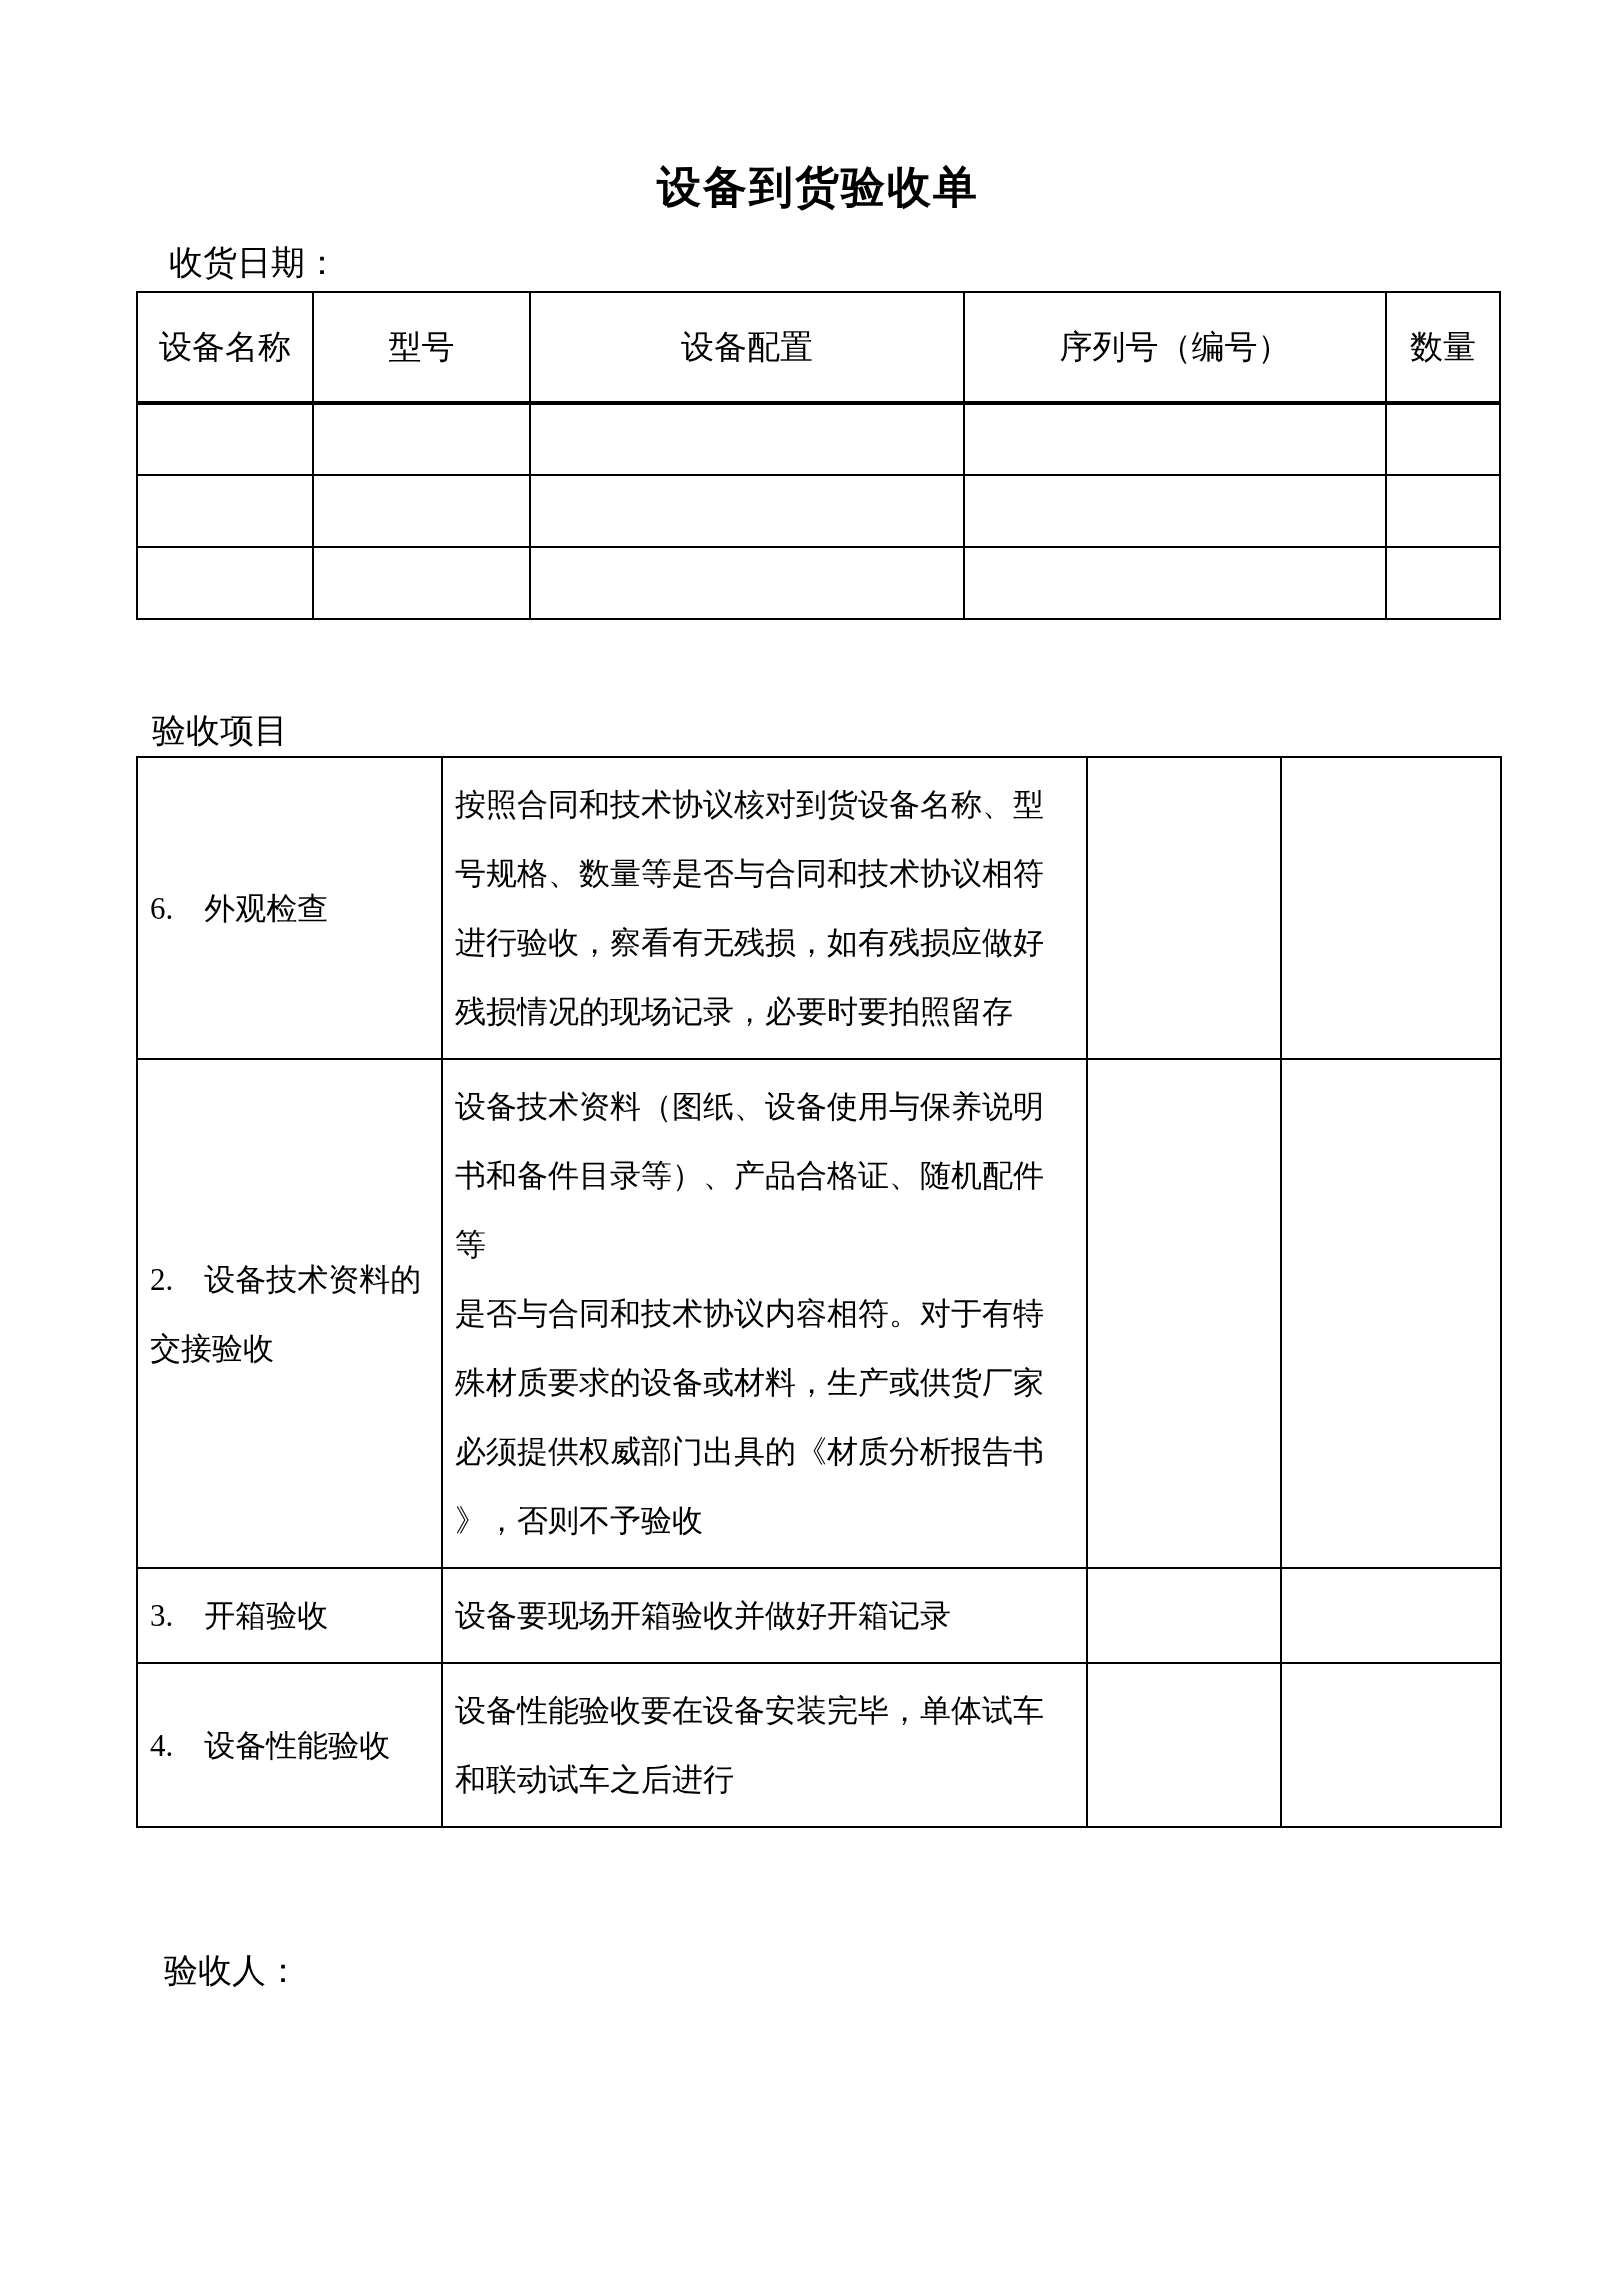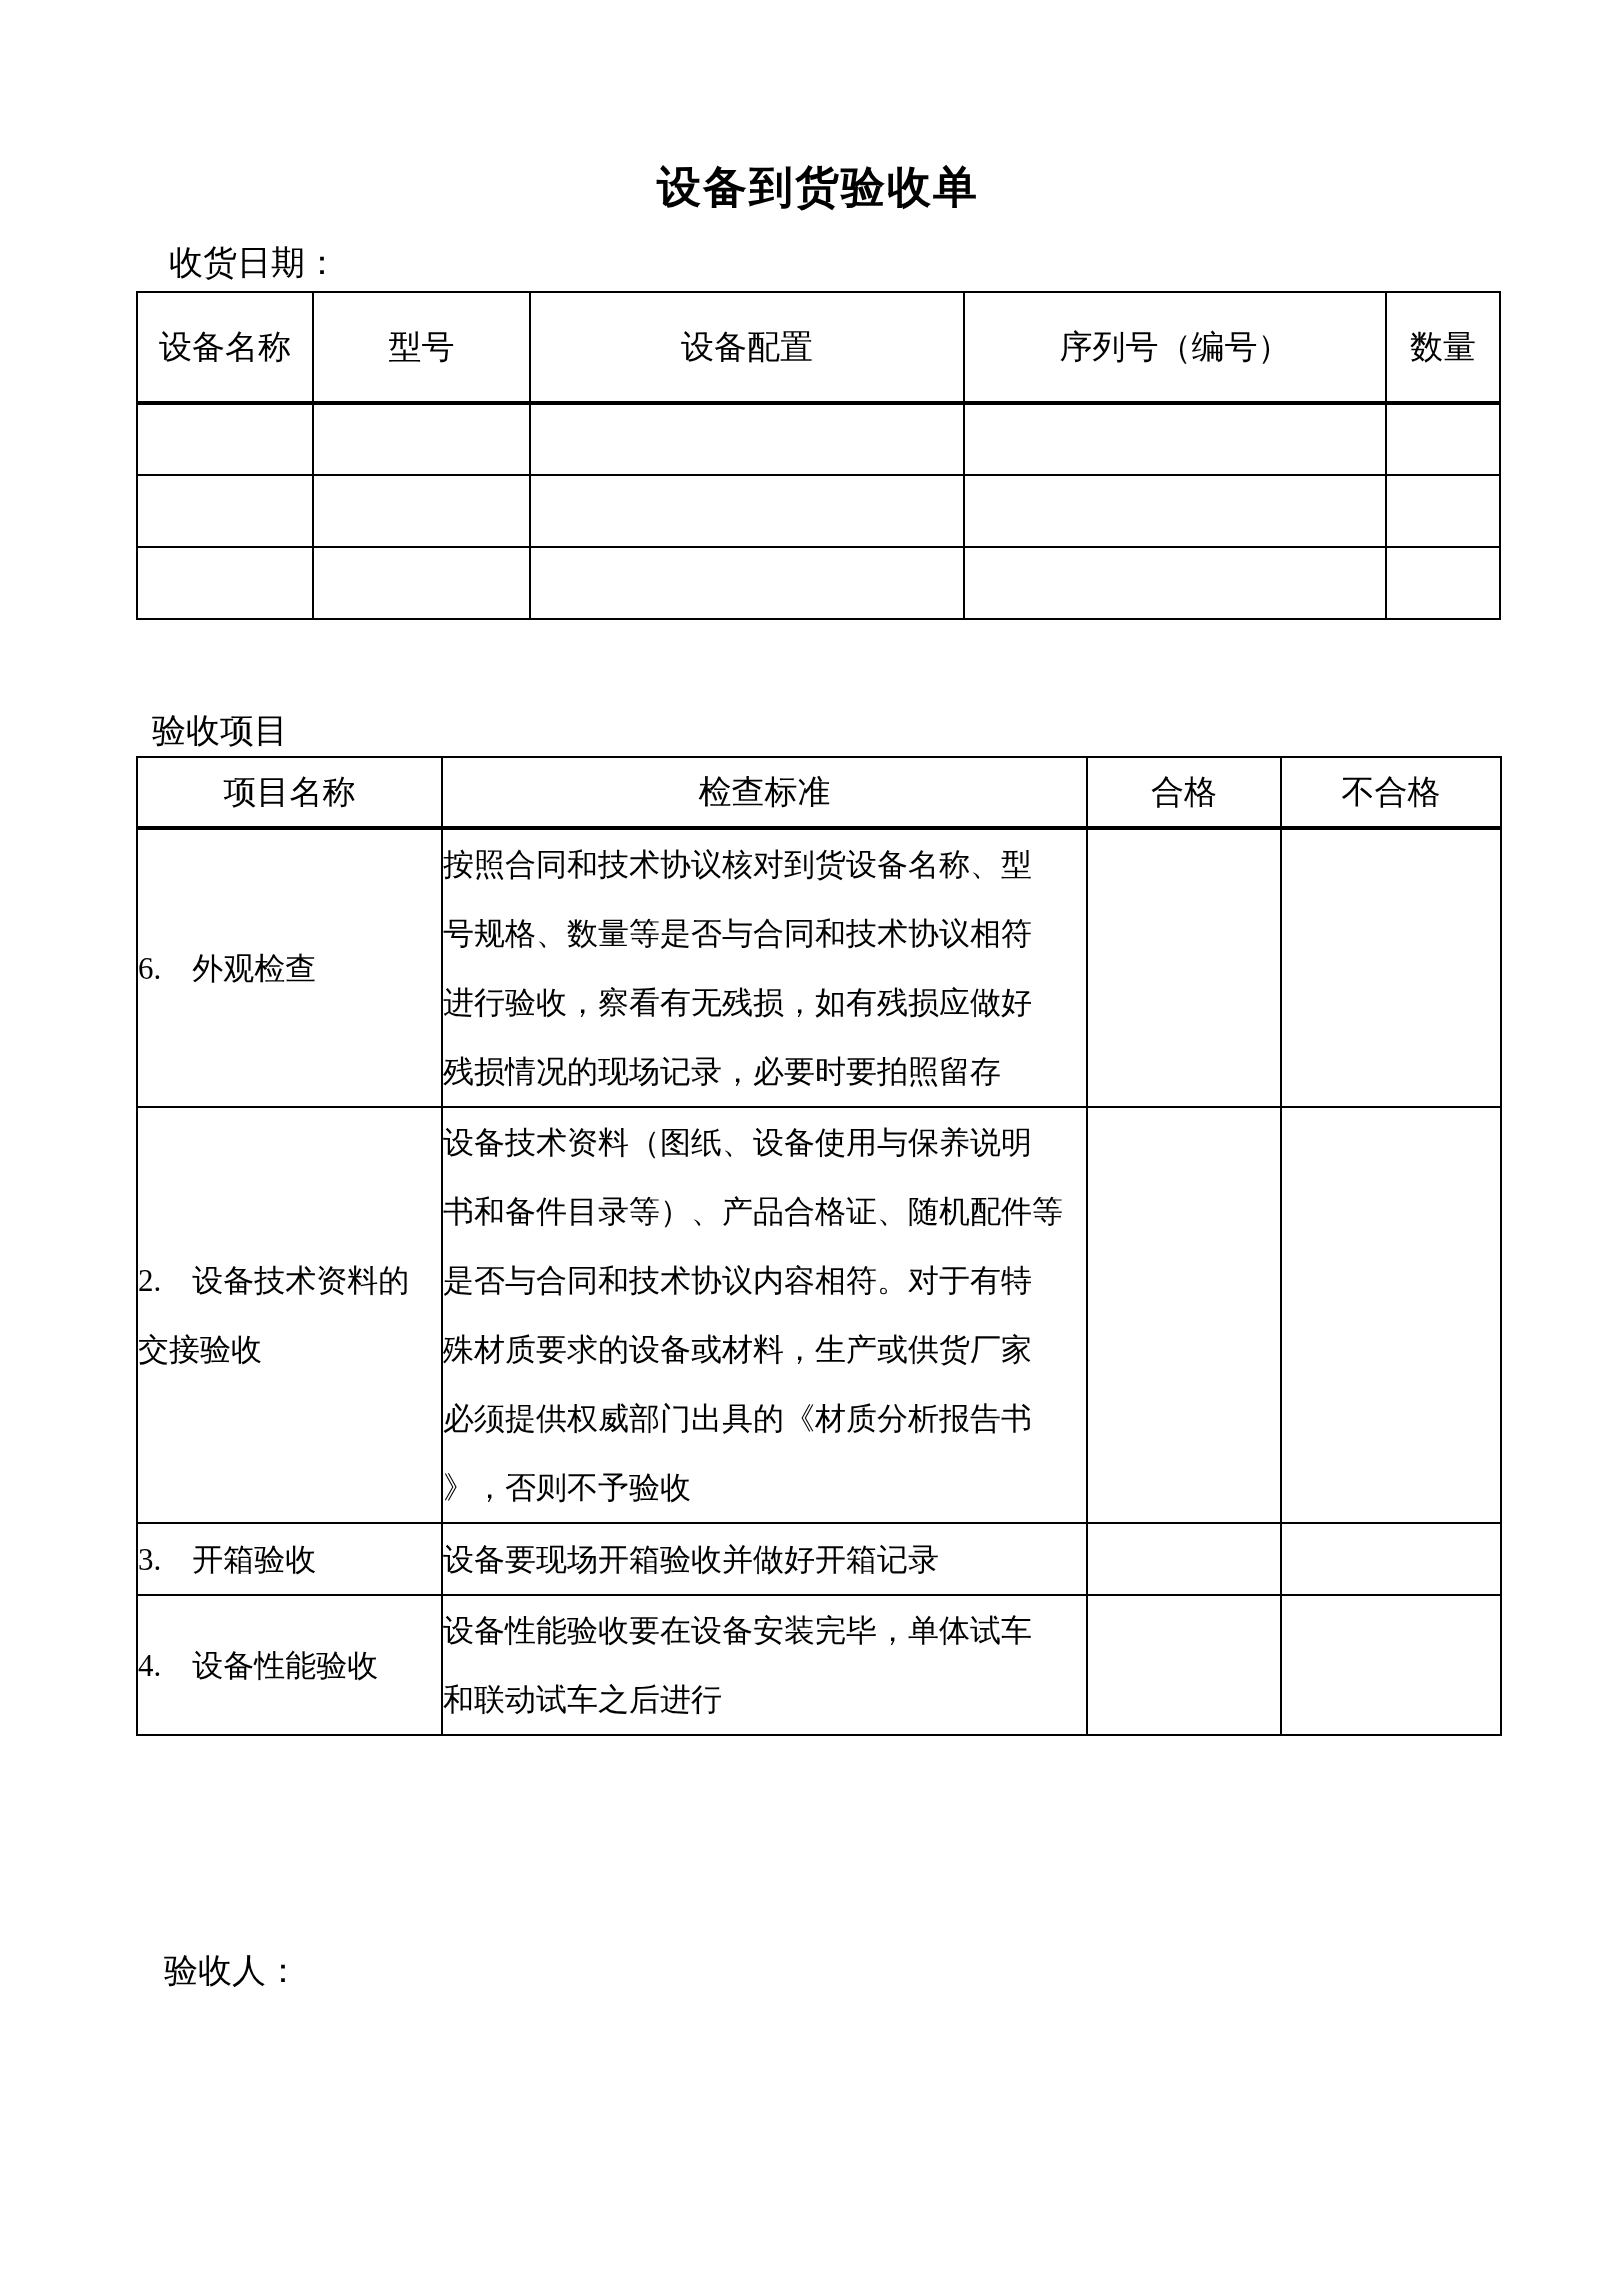--- a/index.html
+++ b/index.html
@@ -39,21 +39,21 @@
     left: 136px;
     width: 1364px;
     border-collapse: collapse;
     table-layout: fixed;
   }
   #equipment-table { top: 291px; }
   #inspection-table { top: 756px; }
 
   .doc-table th, .doc-table td {
     border: 2px solid #000000;
-    padding: 0;
+    padding: 12px;
     font-weight: normal;
     overflow: hidden;
   }
   tr.thick-below th, tr.thick-below td { border-bottom-width: 4.6px; }
   tr.thick-above td { border-top-width: 4.6px; }
 
   .doc-table th {
     font-size: 33px;
     text-align: center;
     vertical-align: middle;
@@ -133,26 +133,20 @@
   <div class="inline-label section-label">验收项目</div>
 
   <table class="doc-table" id="inspection-table">
     <colgroup>
       <col style="width:305px">
       <col style="width:645px">
       <col style="width:194px">
       <col style="width:220px">
     </colgroup>
     <tbody>
-      <tr class="thick-below" style="height:71px">
-        <th>项目名称</th>
-        <th>检查标准</th>
-        <th>合格</th>
-        <th>不合格</th>
-      </tr>
       <tr style="height:274px">
         <td class="item-cell">6.　外观检查</td>
         <td class="std-cell">按照合同和技术协议核对到货设备名称、型
 号规格、数量等是否与合同和技术协议相符
 进行验收，察看有无残损，如有残损应做好
 残损情况的现场记录，必要时要拍照留存</td>
         <td class="check-cell"></td>
         <td class="check-cell"></td>
       </tr>
       <tr style="height:412px">

